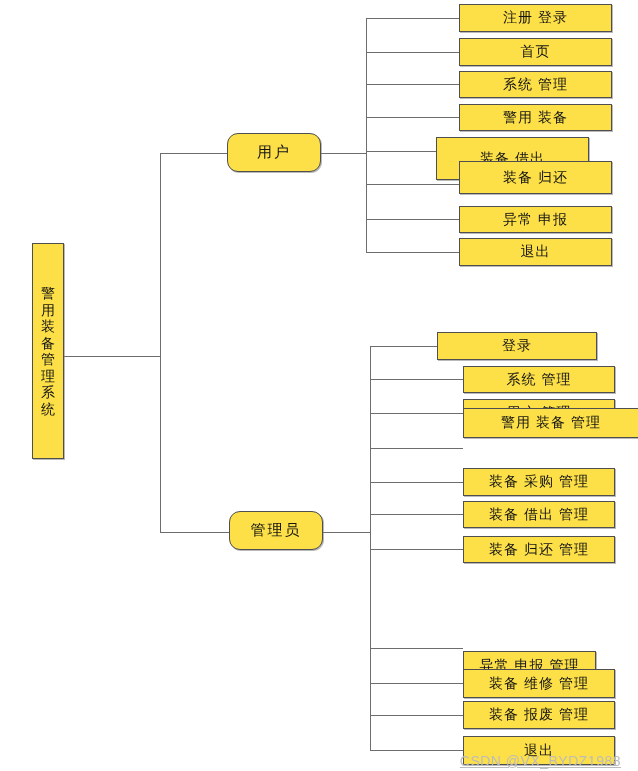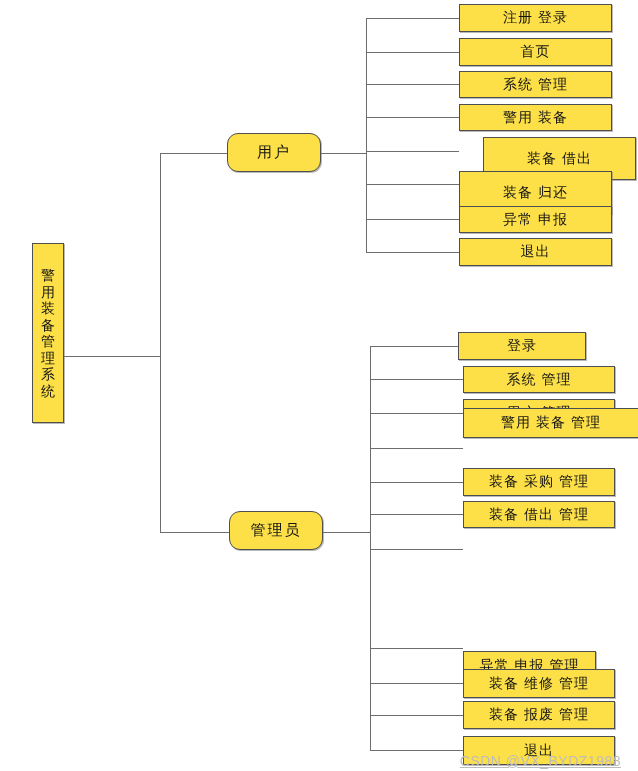--- a/index.html
+++ b/index.html
@@ -58,41 +58,42 @@
   <div class="hl" style="left:370px;top:413px;width:93px"></div>
   <div class="hl" style="left:370px;top:448px;width:93px"></div>
   <div class="hl" style="left:370px;top:482px;width:93px"></div>
   <div class="hl" style="left:370px;top:514px;width:93px"></div>
   <div class="hl" style="left:370px;top:549px;width:93px"></div>
   <div class="hl" style="left:370px;top:648px;width:93px"></div>
   <div class="hl" style="left:370px;top:683px;width:93px"></div>
   <div class="hl" style="left:370px;top:715px;width:93px"></div>
   <div class="hl" style="left:370px;top:750px;width:93px"></div>
 
-  <div class="box" style="left:32px;top:243px;width:32px;height:180px">
+  <div class="box" style="left:32px;top:243px;width:32px;height:216px">
     <div class="root-label">警用装备管理系统</div>
   </div>
 
   <div class="box node" style="left:227px;top:133px;width:94px;height:39px">用户</div>
   <div class="box node" style="left:229px;top:511px;width:94px;height:39px">管理员</div>
 
   <div class="box leaf" style="left:459px;top:4px;width:153px;height:28px">注册 登录</div>
   <div class="box leaf" style="left:459px;top:38px;width:153px;height:28px">首页</div>
   <div class="box leaf" style="left:459px;top:71px;width:153px;height:27px">系统 管理</div>
   <div class="box leaf" style="left:459px;top:104px;width:153px;height:27px">警用 装备</div>
-  <div class="box leaf" style="left:483px;top:137px;width:153px;height:43px">装备 借出</div>
-  <div class="box leaf" style="left:459px;top:171px;width:153px;height:43px">装备 归还</div>
+  <div class="box leaf" style="left:436px;top:137px;width:153px;height:43px">装备 借出</div>
+  <div class="box leaf" style="left:459px;top:161px;width:153px;height:33px">装备 归还</div>
   <div class="box leaf" style="left:459px;top:206px;width:153px;height:27px">异常 申报</div>
   <div class="box leaf" style="left:459px;top:238px;width:153px;height:28px">退出</div>
 
-  <div class="box leaf" style="left:458px;top:332px;width:128px;height:28px">登录</div>
+  <div class="box leaf" style="left:437px;top:332px;width:160px;height:28px">登录</div>
   <div class="box leaf" style="left:463px;top:366px;width:152px;height:27px">系统 管理</div>
   <div class="box leaf" style="left:463px;top:399px;width:152px;height:28px">用户 管理</div>
   <div class="box leaf" style="left:463px;top:408px;width:176px;height:30px">警用 装备 管理</div>
   <div class="box leaf" style="left:463px;top:468px;width:152px;height:28px">装备 采购 管理</div>
   <div class="box leaf" style="left:463px;top:501px;width:152px;height:27px">装备 借出 管理</div>
+  <div class="box leaf" style="left:463px;top:536px;width:152px;height:27px">装备 归还 管理</div>
   <div class="box leaf" style="left:463px;top:651px;width:133px;height:30px">异常 申报 管理</div>
   <div class="box leaf" style="left:463px;top:669px;width:152px;height:29px">装备 维修 管理</div>
   <div class="box leaf" style="left:463px;top:701px;width:152px;height:28px">装备 报废 管理</div>
   <div class="box leaf" style="left:463px;top:736px;width:152px;height:29px">退出</div>
 
   <div class="watermark">CSDN @VX_BYDZ1988</div>
 </div>
 
 </body></html>

